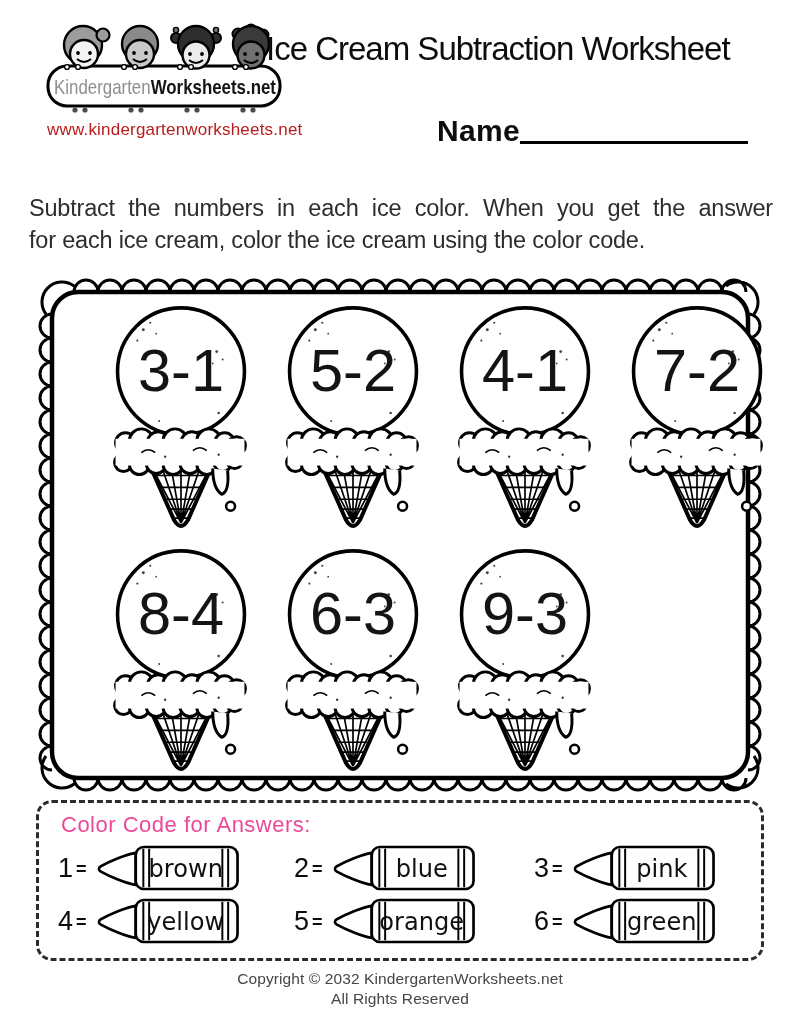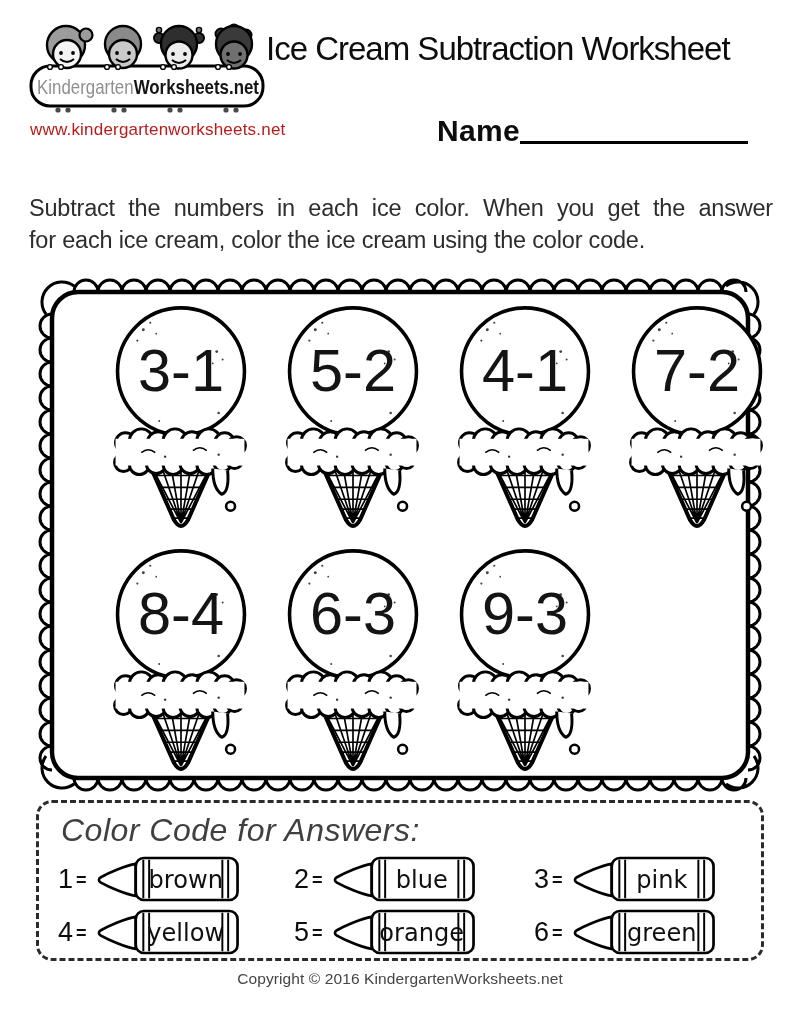--- a/index.html
+++ b/index.html
@@ -1,21 +1,21 @@
 <!DOCTYPE html>
 <html><head>
 <meta charset="utf-8">
 <style>
   html,body{margin:0;padding:0;}
   body{
     width:800px;height:1035px;background:#ffffff;position:relative;
     font-family:"Liberation Sans",sans-serif;color:#111;overflow:hidden;
   }
   
-  .logo-wrap{position:absolute;left:28px;top:14px;}
+  .logo-wrap{position:absolute;left:45px;top:14px;}
   .logo-svg{width:240px;height:104px;display:block;}
   .site-url{font-size:17px;color:#b91c1c;letter-spacing:.2px;margin:2px 0 0 2px;}
   .page-title{
     position:absolute;left:266px;top:30px;width:512px;
     font-size:33px;letter-spacing:-1px;white-space:nowrap;color:#0d0d0d;
   }
   .name-row{position:absolute;left:437px;top:114px;display:flex;align-items:flex-end;justify-content:space-between;}
   .name-label{font-size:30px;font-weight:600;letter-spacing:.3px;color:#0d0d0d;}
   .name-line{width:228px;height:0;border-bottom:3px solid #000;margin:0 0 4px 0;}
   
@@ -31,21 +31,21 @@
     justify-items:center;align-items:start;padding-left:39px;
   }
   .ic-cell svg{width:162px;height:238px;display:block;}
   .prob{font-family:"Liberation Sans",sans-serif;font-size:60px;fill:#141414;}
   
   .color-box{
     position:absolute;left:36px;top:800px;width:728px;height:161px;
     border:3.5px dashed #2b2b2b;border-radius:16px;box-sizing:border-box;
     padding:6px 12px 0 16px;background:#fff;
   }
-  .cc-heading{font-size:32px;letter-spacing:.5px;color:#404040;margin:3px 0 5px 6px;font-style:italic;}
+  .cc-heading{font-size:22px;letter-spacing:.5px;color:#ec4899;margin:3px 0 5px 6px;}
   .cc-grid{display:grid;grid-template-columns:236px 240px auto;row-gap:3px;}
   .cc-item{display:flex;align-items:center;}
   .cc-num{font-size:27px;min-width:18px;text-align:right;color:#0d0d0d;}
   .cc-eq{font-size:18px;font-weight:700;margin:2px 4px 0 3px;color:#0d0d0d;}
   .crayon-svg{width:152px;height:50px;display:block;}
   .crayon-label{font-family:"DejaVu Sans","Liberation Sans",sans-serif;font-size:27px;fill:#101010;}
   
   .footer{position:absolute;left:0;top:969px;width:800px;text-align:center;
     color:#454545;font-size:15.5px;line-height:20px;letter-spacing:.1px;}
   .hidden-defs{position:absolute;width:0;height:0;overflow:hidden;}
@@ -301,14 +301,15 @@
       <span class="cc-eq">=</span>
       <svg class="crayon-svg" viewBox="0 0 170 56">
         <use href="#crayon-art"></use>
         <text class="crayon-label" x="106" y="38" text-anchor="middle">green</text>
       </svg>
     </div>
   </div>
 </div>
 
 <div class="footer">
-  <div>Copyright © 2016 KindergartenWorksheets.net</div>
+  <div>Copyright © 2032 KindergartenWorksheets.net</div>
+  <div>All Rights Reserved</div>
 </div>
 
 </body></html>

